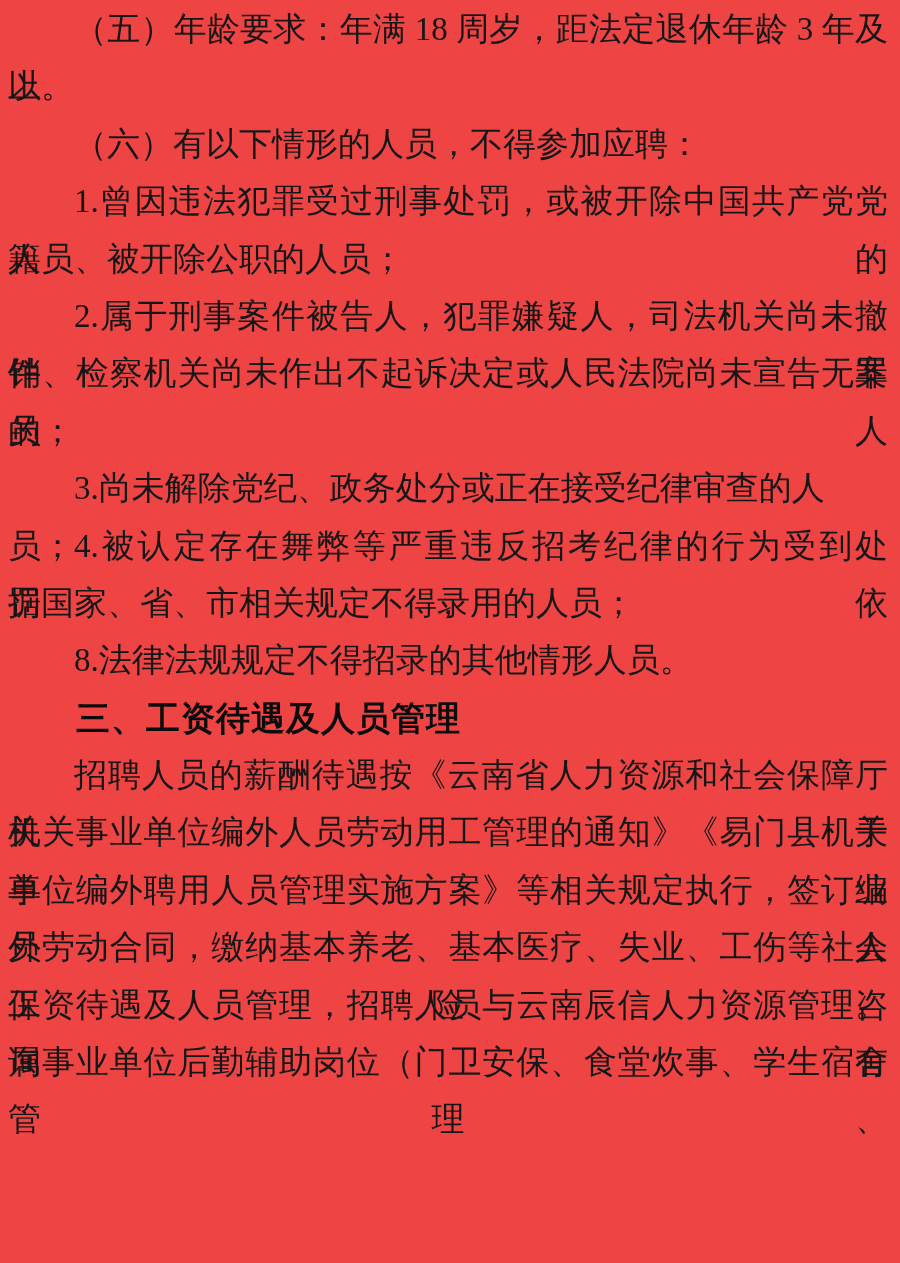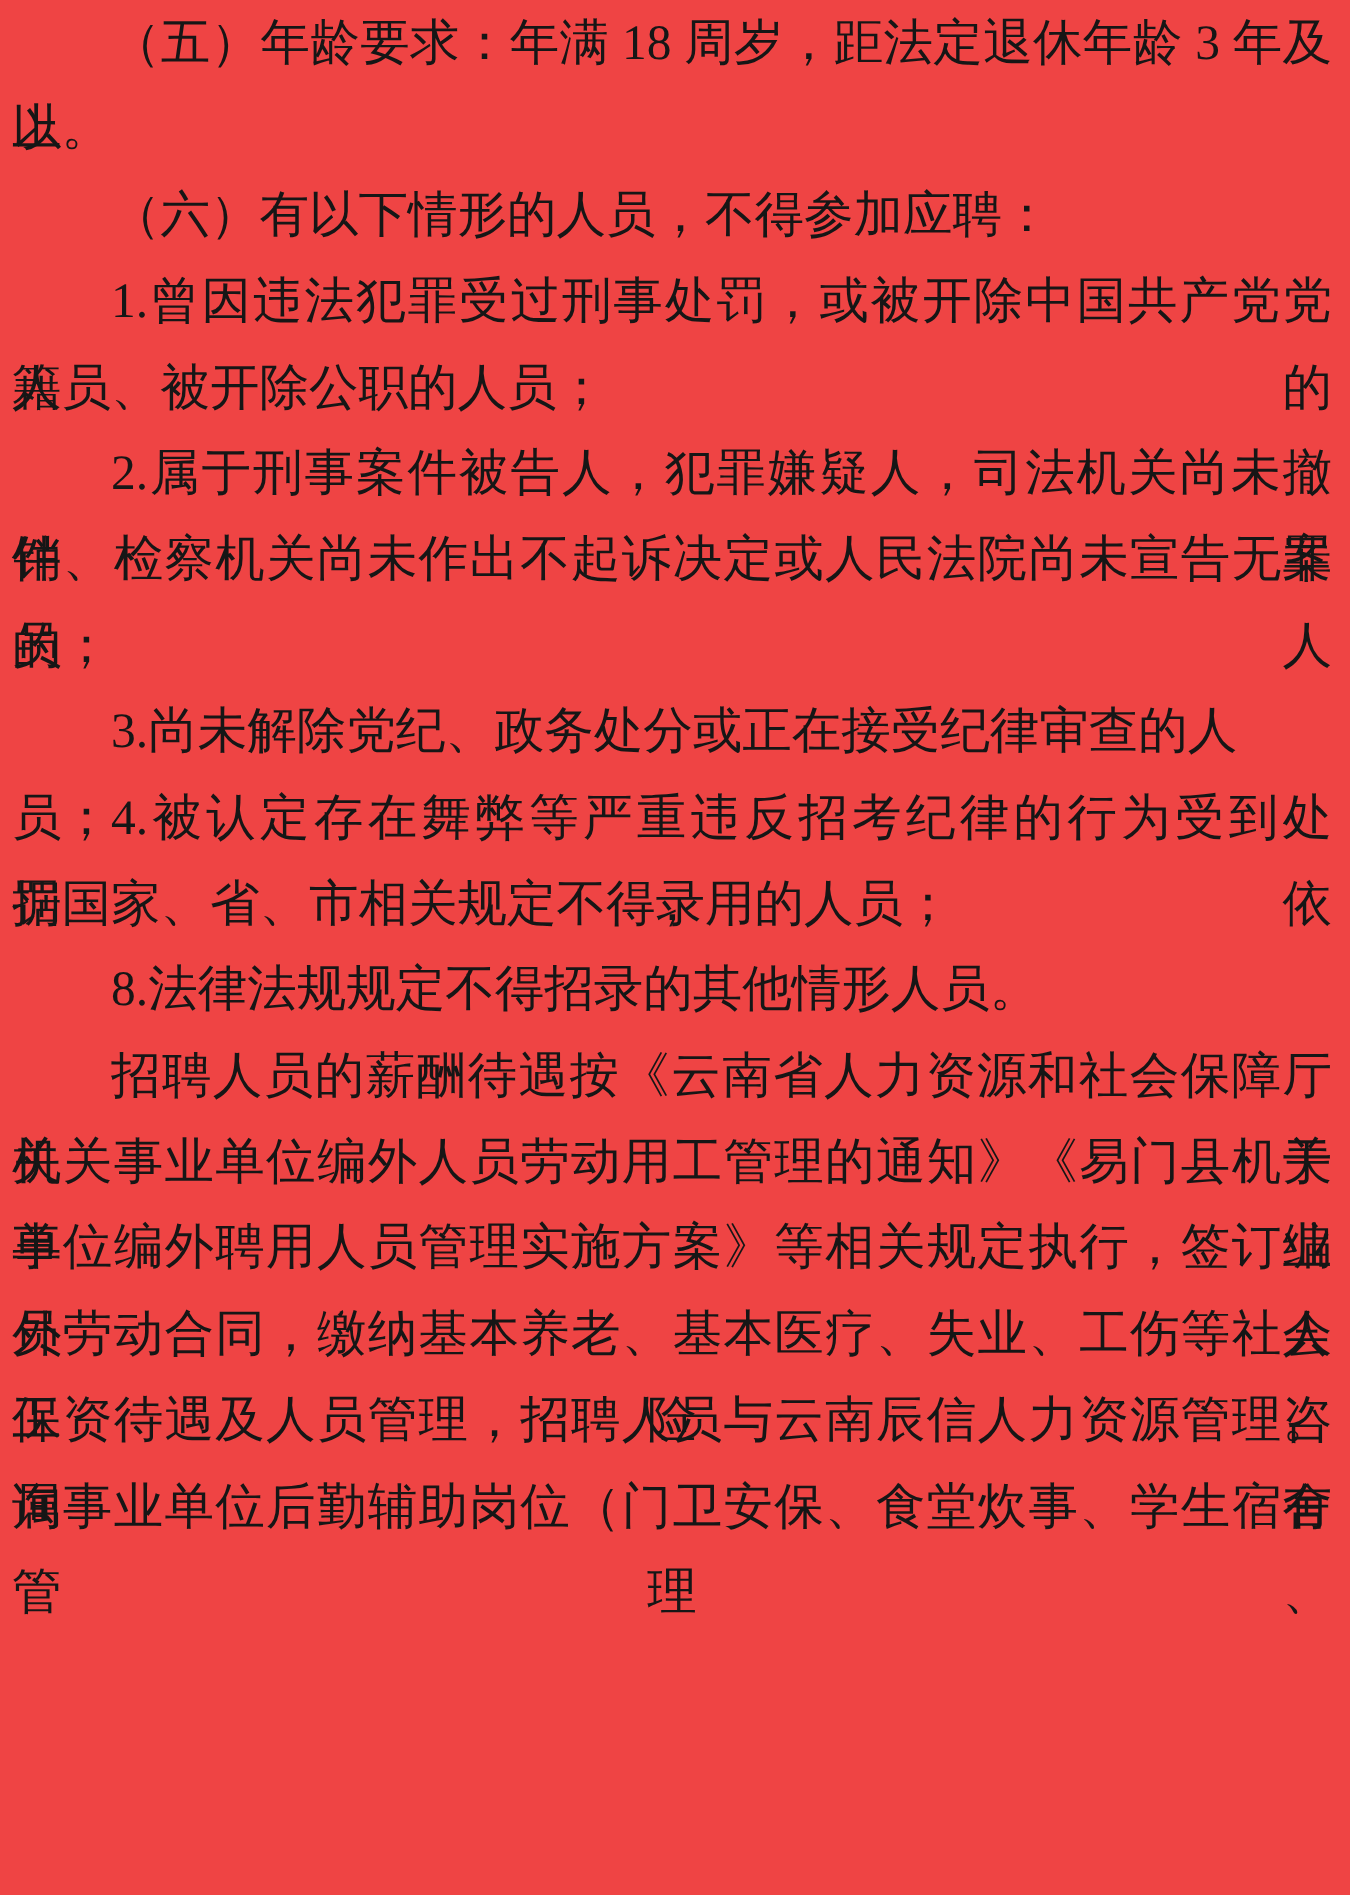--- a/index.html
+++ b/index.html
@@ -56,20 +56,21 @@
       <div class="line first">（六）有以下情形的人员，不得参加应聘：</div>
       <div class="line first fill">1.曾因违法犯罪受过刑事处罚，或被开除中国共产党党籍的</div>
       <div class="line">人员、被开除公职的人员；</div>
       <div class="line first fill">2.属于刑事案件被告人，犯罪嫌疑人，司法机关尚未撤销案</div>
       <div class="line fill">件、检察机关尚未作出不起诉决定或人民法院尚未宣告无罪的人</div>
       <div class="line">员；</div>
       <div class="line first">3.尚未解除党纪、政务处分或正在接受纪律审查的人员；</div>
       <div class="line first fill">4.被认定存在舞弊等严重违反招考纪律的行为受到处罚，依</div>
       <div class="line">据国家、省、市相关规定不得录用的人员；</div>
       <div class="line first">8.法律法规规定不得招录的其他情形人员。</div>
+      <div class="line heading first">三、工资待遇及人员管理</div>
       <div class="line first fill">招聘人员的薪酬待遇按《云南省人力资源和社会保障厅关于</div>
       <div class="line fill">机关事业单位编外人员劳动用工管理的通知》《易门县机关事业</div>
       <div class="line fill">单位编外聘用人员管理实施方案》等相关规定执行，签订编外人</div>
       <div class="line fill">员劳动合同，缴纳基本养老、基本医疗、失业、工伤等社会保险。</div>
       <div class="line fill">工资待遇及人员管理，招聘人员与云南辰信人力资源管理咨询有</div>
       <div class="line fill">属事业单位后勤辅助岗位（门卫安保、食堂炊事、学生宿舍管理、</div>
     </div>
 </div>
 
 </body></html>

